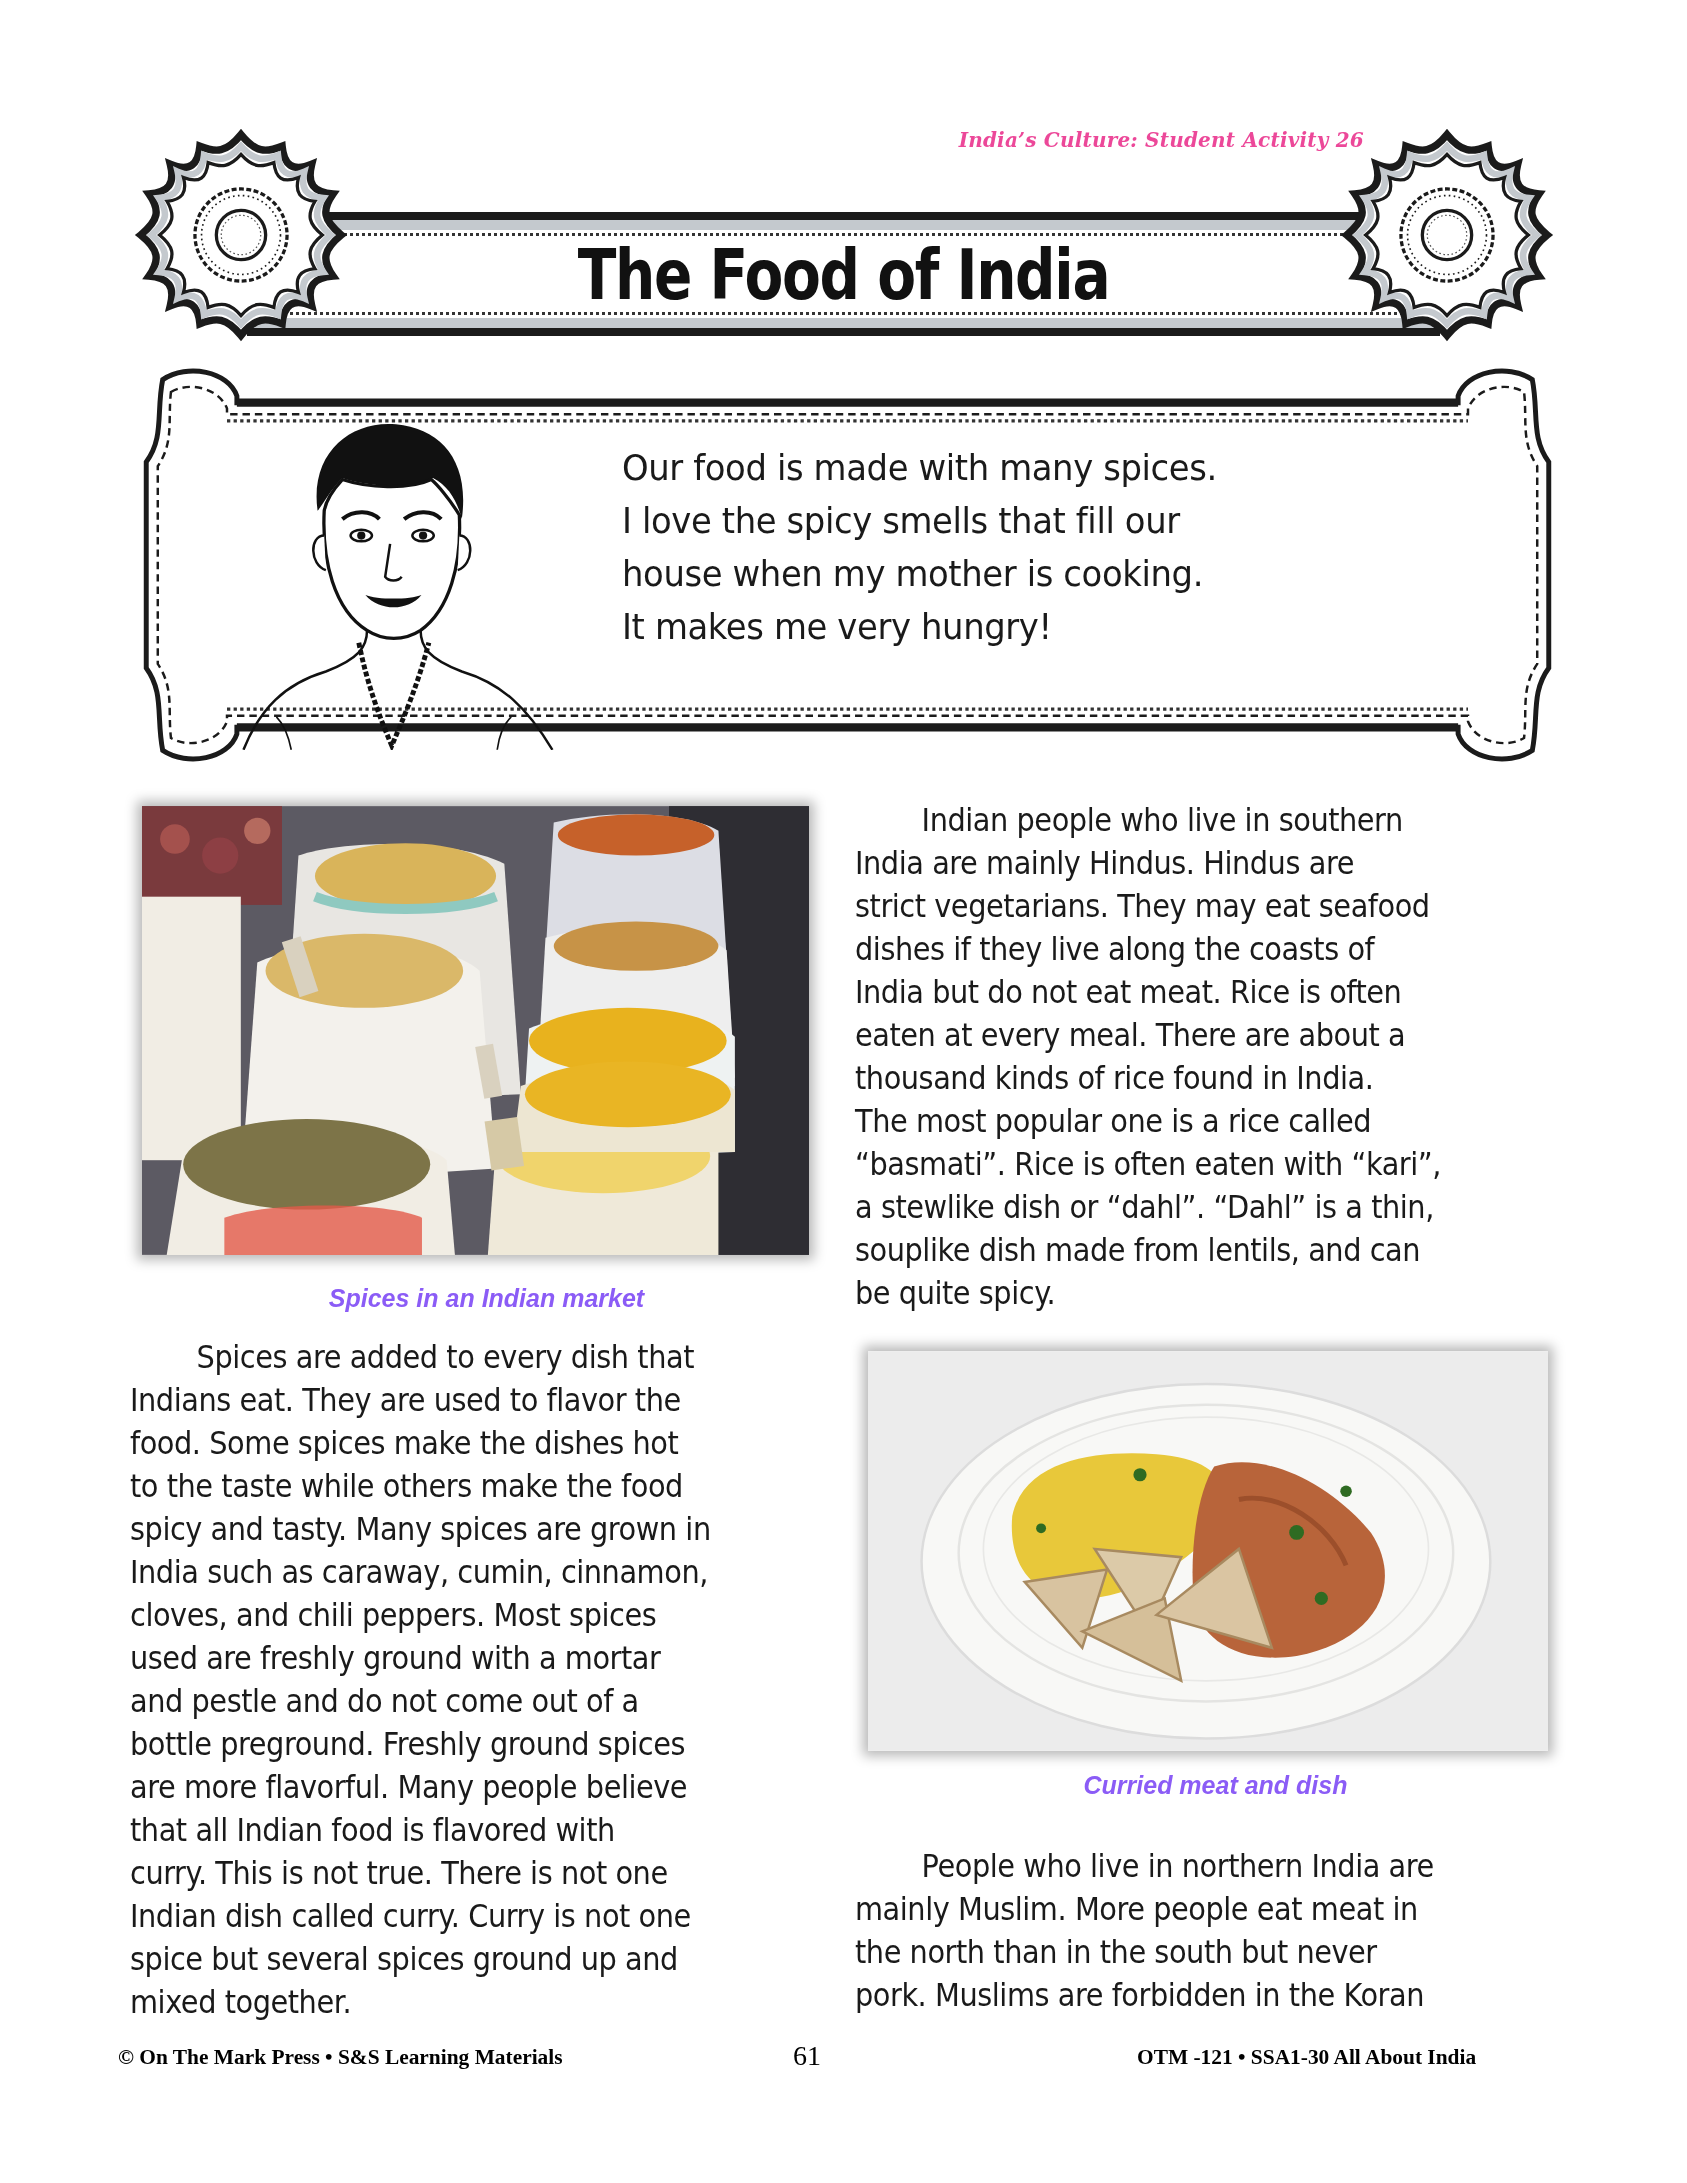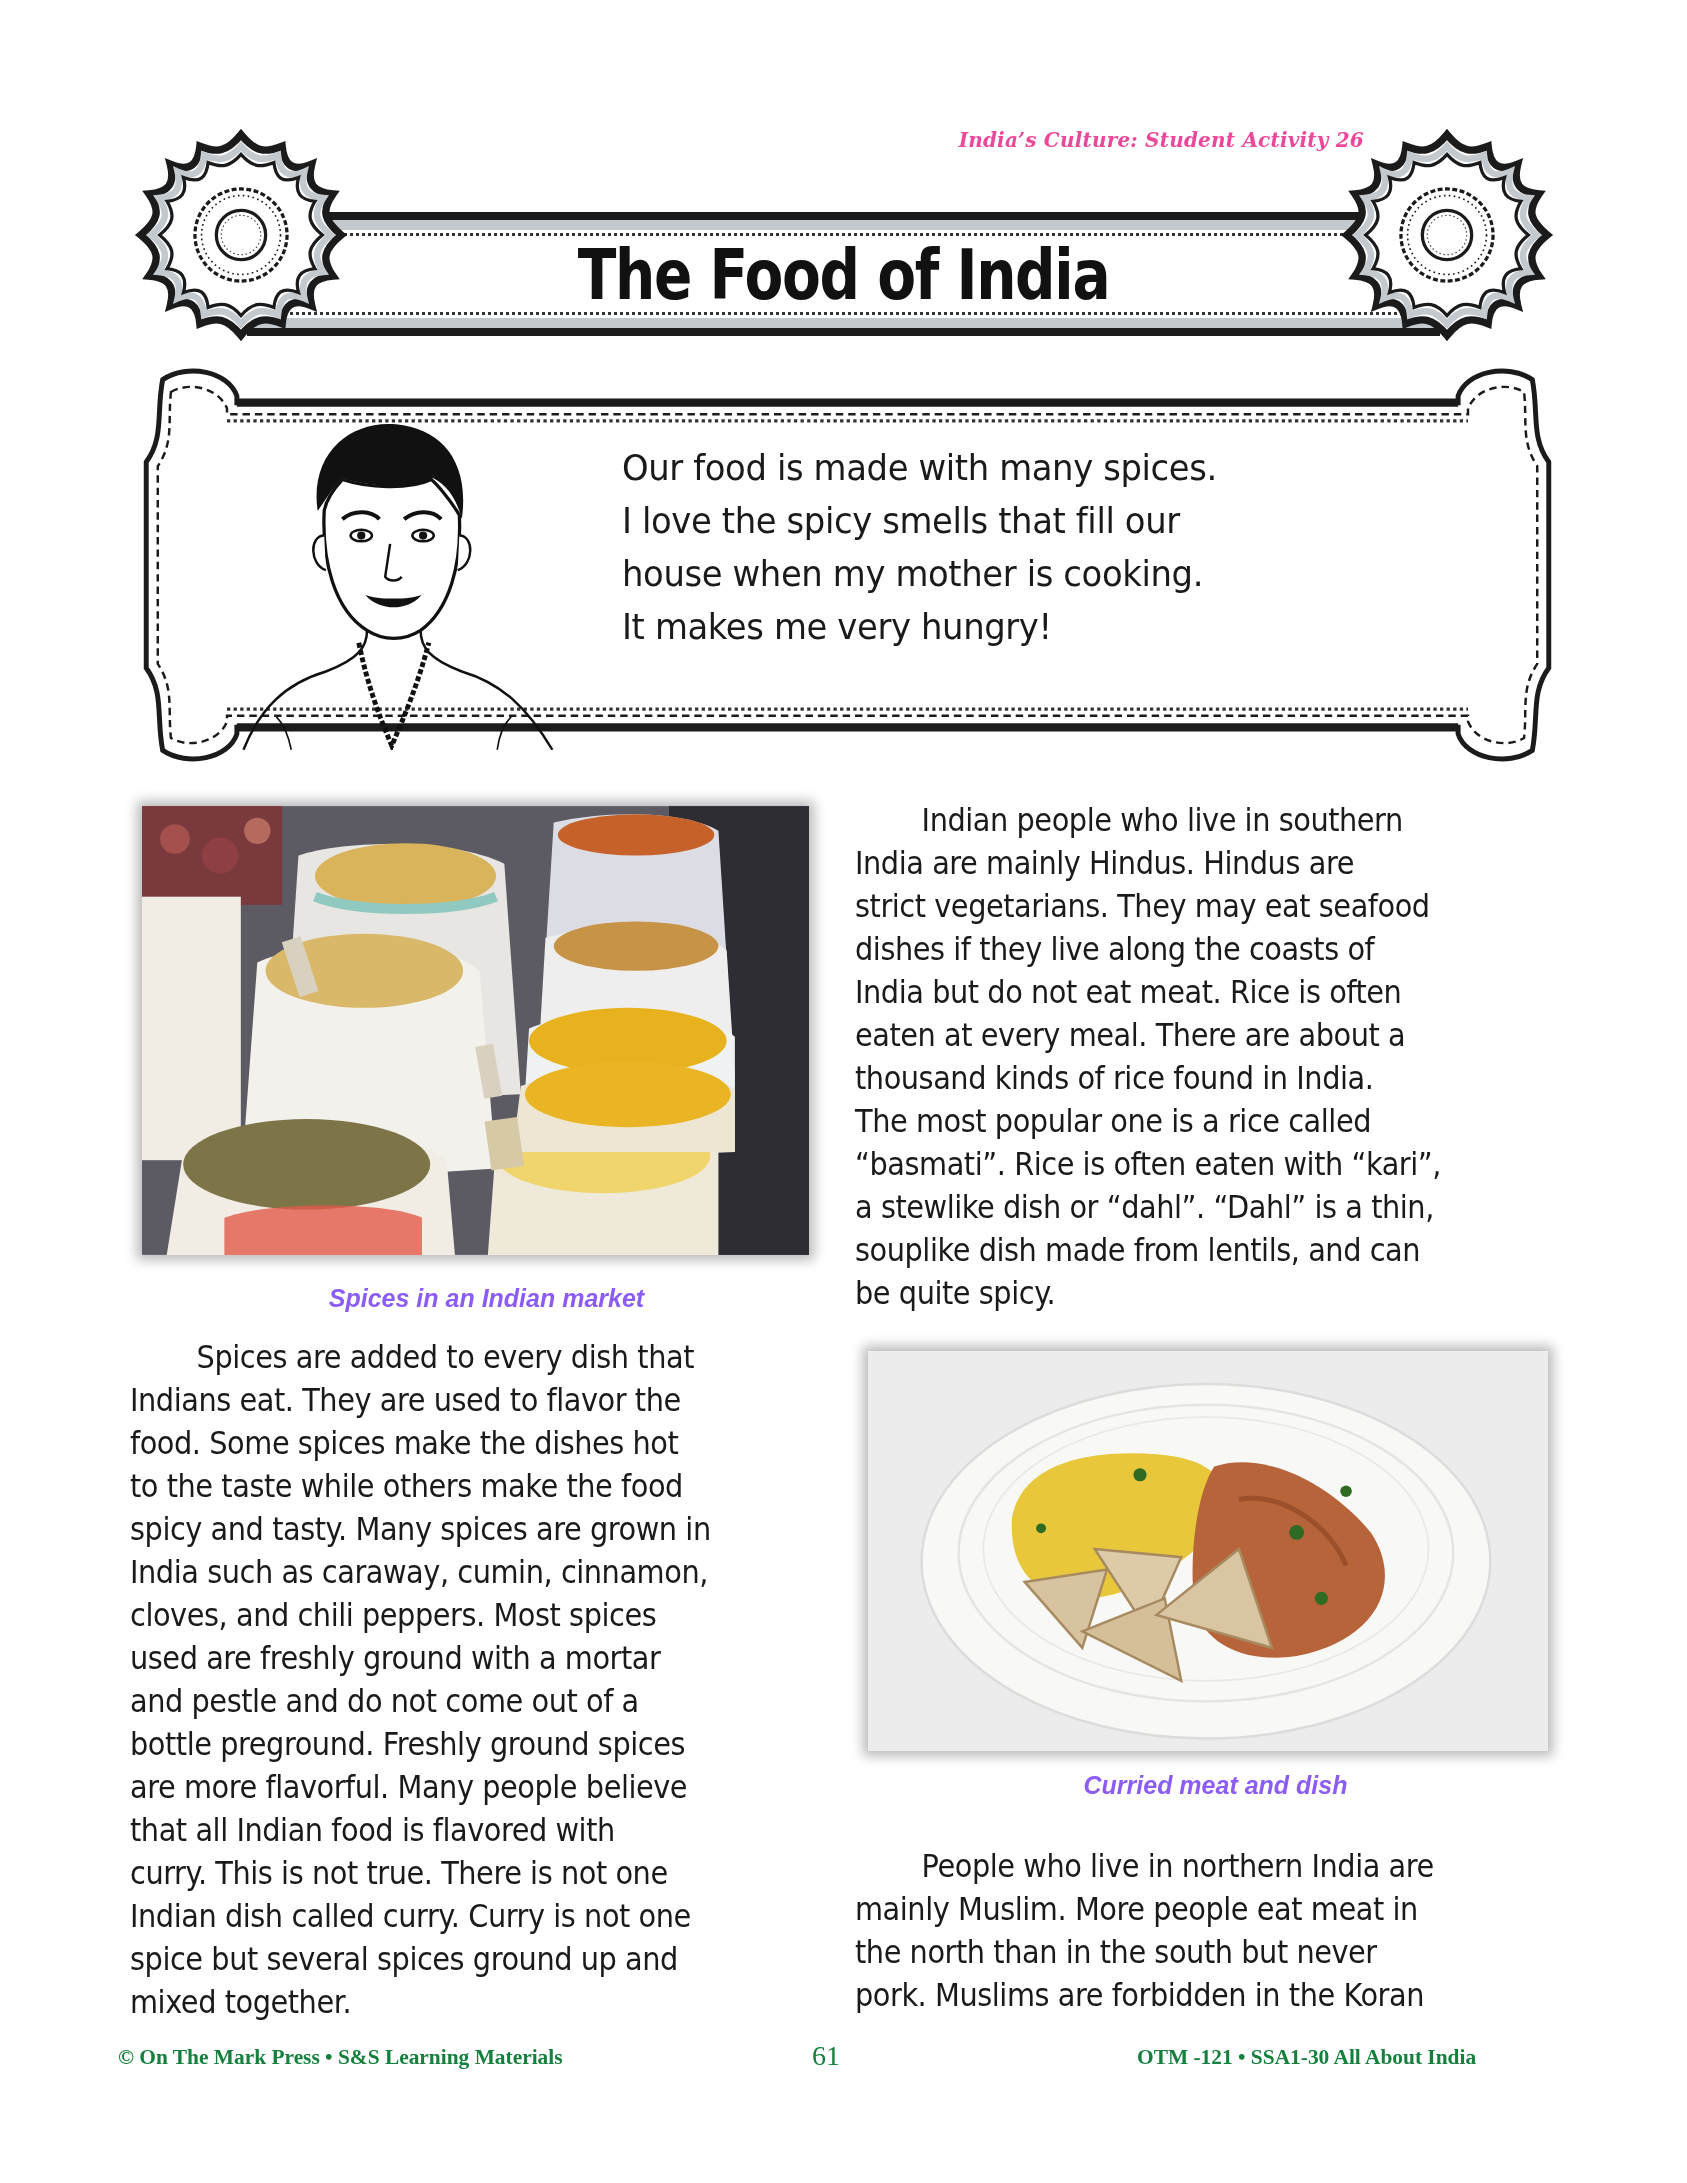--- a/index.html
+++ b/index.html
@@ -39,23 +39,23 @@
 
   
   .body-text { font-family: "DejaVu Sans", sans-serif; font-size: 32px; line-height: 43px; color: #1a1a1a; letter-spacing: -0.5px; }
   .body-text div { white-space: nowrap; }
   .left-col { left: 130px; top: 1336px; transform-origin: left top; transform: scaleX(0.9); }
   .right-col-top { left: 855px; top: 799px; transform-origin: left top; transform: scaleX(0.9); }
   .right-col-bot { left: 855px; top: 1845px; transform-origin: left top; transform: scaleX(0.9); }
   .indent { padding-left: 74px; }
 
   
-  .footer { top: 2045px; font-family: "Liberation Serif", serif; font-weight: bold; font-size: 21.4px; color: #15803d; }
+  .footer { top: 2045px; font-family: "Liberation Serif", serif; font-weight: bold; font-size: 21.4px; color: #000000; }
   .footer-left { left: 118px; }
-  .footer-center { left: 812px; font-weight: normal; font-size: 28px; top: 2040px; }
+  .footer-center { left: 793px; font-weight: normal; font-size: 28px; top: 2040px; }
   .footer-right { left: 1137px; }
 </style>
 </head>
 <body>
 
 <div class="abs activity-label">India’s Culture:  Student Activity 26</div>
 
 <div class="abs banner">
   <div class="bar-top"></div>
   <div class="bar-top-grey"></div>

